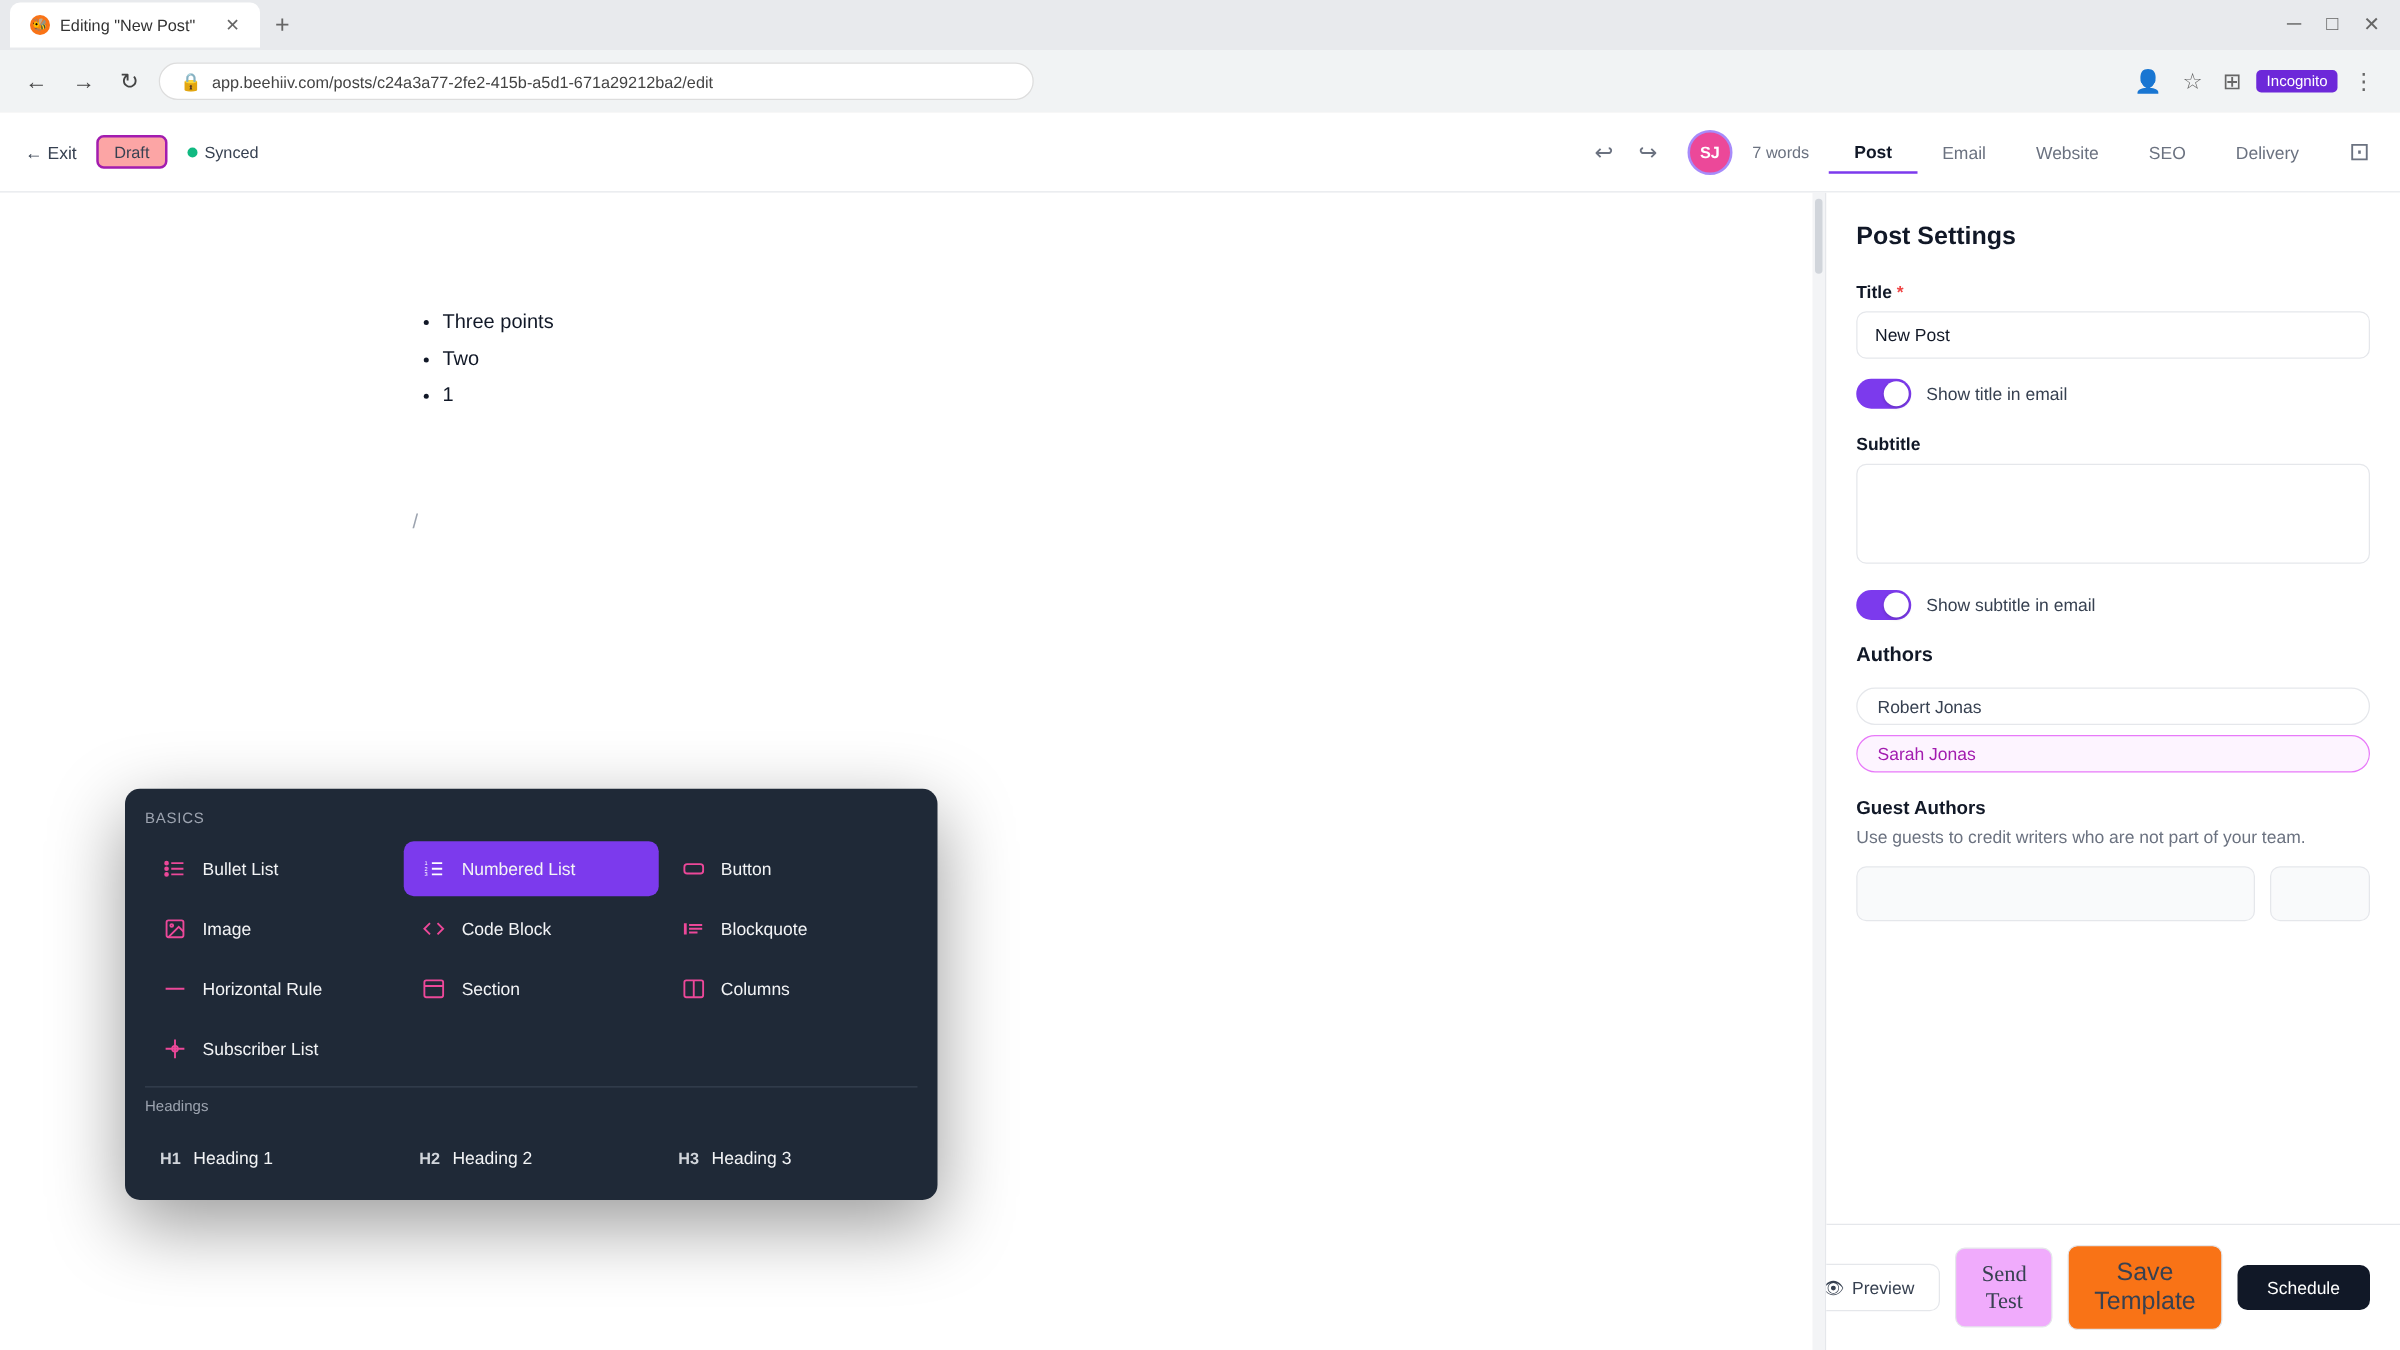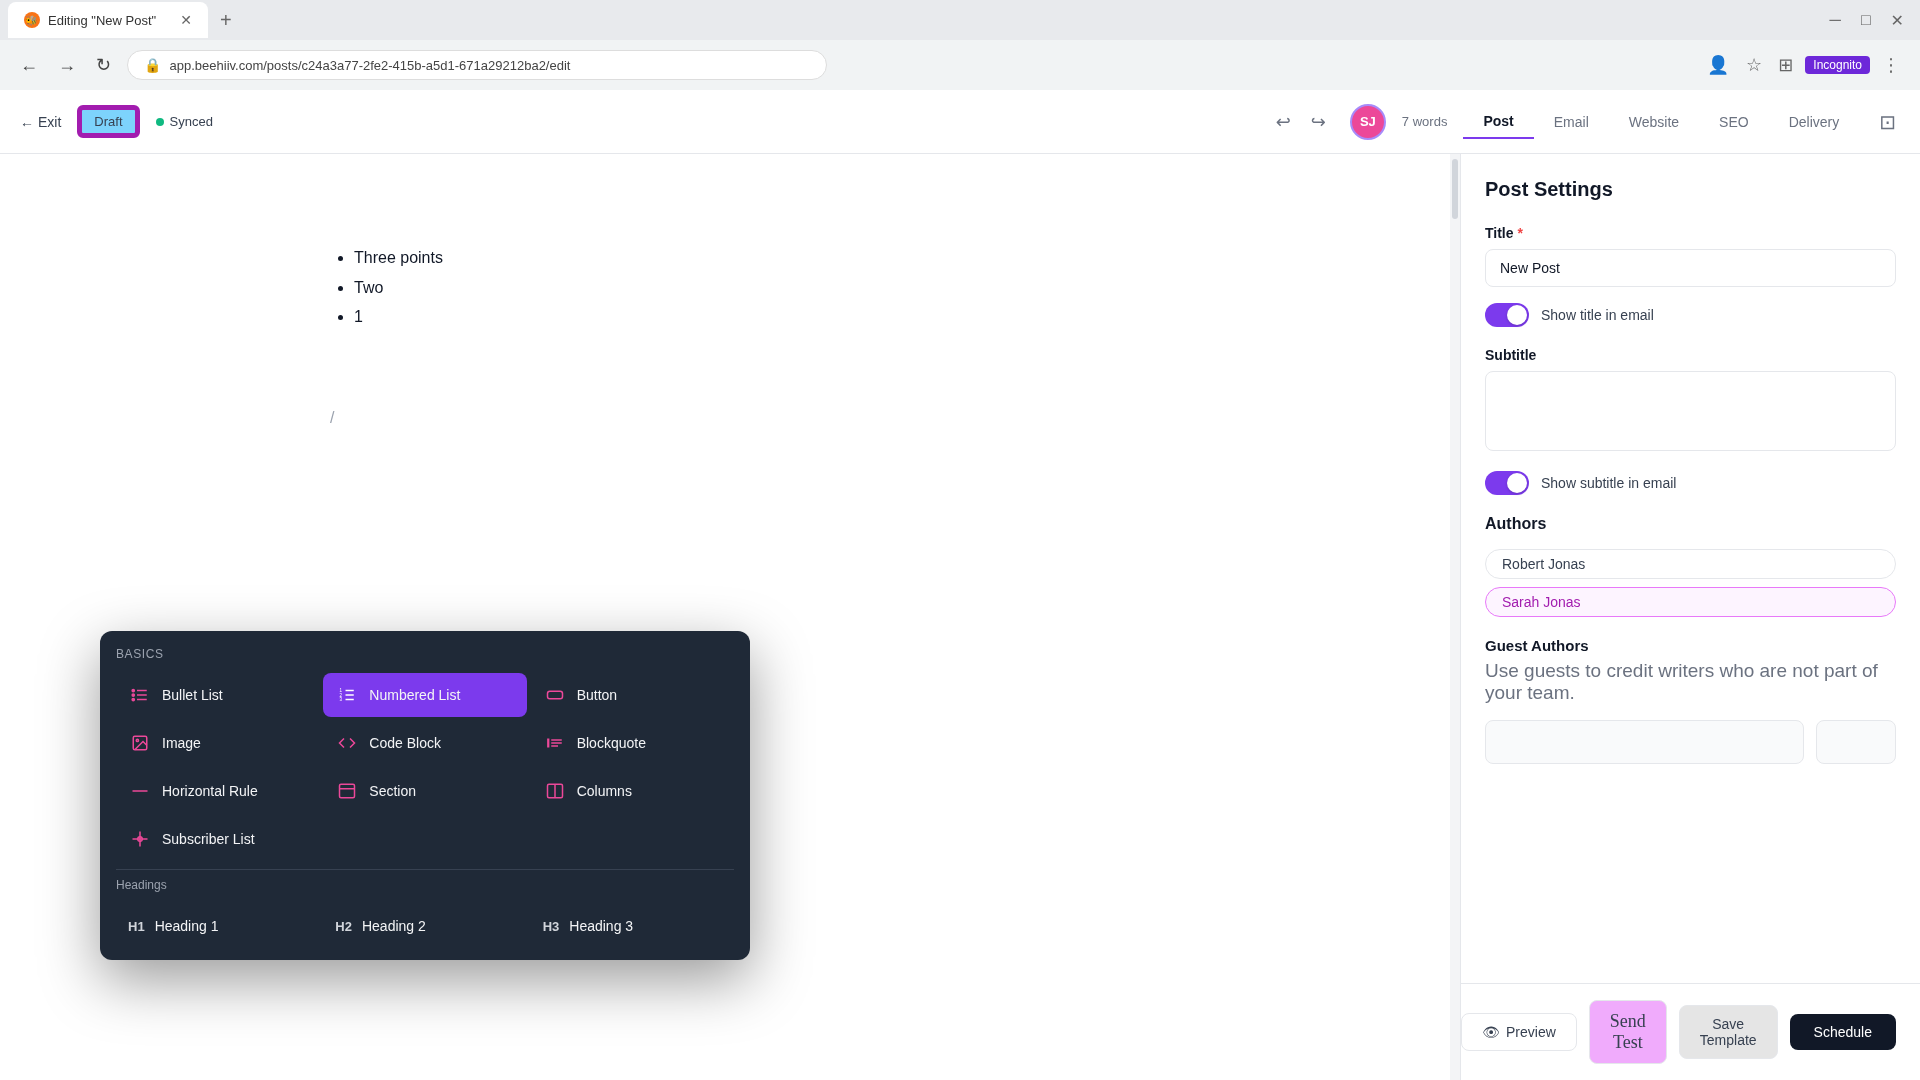--- a/index.html
+++ b/index.html
@@ -21,21 +21,21 @@
     .browser-actions { display: flex; align-items: center; gap: 8px; margin-left: auto; }
     .browser-icon-btn { background: none; border: none; cursor: pointer; color: #666; font-size: 18px; padding: 4px; }
     .incognito-badge { background: #6d28d9; color: #fff; border-radius: 4px; padding: 2px 8px; font-size: 12px; cursor: pointer; }
 
     
     .app { display: flex; flex-direction: column; height: 990px; }
 
     
     .app-nav { display: flex; align-items: center; height: 64px; padding: 0 20px; border-bottom: 1px solid #e5e7eb; gap: 16px; background: #fff; }
     .exit-btn { display: flex; align-items: center; gap: 4px; background: none; border: none; cursor: pointer; font-size: 14px; color: #374151; }
-    .draft-badge { background: #7dd3fc; border: 5px solid #a21caf; border-radius: 6px; padding: 4px 12px; font-size: 13px; color: #374151; cursor: pointer; }
+    .draft-badge { background: #fca5a5; border: 2px solid #a21caf; border-radius: 6px; padding: 4px 12px; font-size: 13px; color: #374151; cursor: pointer; }
     .synced-badge { display: flex; align-items: center; gap: 6px; font-size: 13px; color: #374151; cursor: pointer; }
     .synced-dot { width: 8px; height: 8px; background: #10b981; border-radius: 50%; }
     .nav-spacer { flex: 1; }
     .undo-redo { display: flex; gap: 4px; }
     .icon-btn { background: none; border: none; cursor: pointer; color: #6b7280; font-size: 18px; padding: 4px 8px; }
     .avatar { width: 36px; height: 36px; background: #ec4899; border-radius: 50%; display: flex; align-items: center; justify-content: center; font-size: 13px; color: #fff; font-weight: 600; cursor: pointer; border: 2px solid #a78bfa; }
     .word-count { font-size: 13px; color: #6b7280; }
     .nav-tabs { display: flex; gap: 0; }
     .nav-tab { padding: 8px 20px; font-size: 14px; color: #6b7280; cursor: pointer; border: none; background: none; font-family: inherit; }
     .nav-tab.active { color: #111827; font-weight: 600; border-bottom: 2px solid #7c3aed; }
@@ -83,27 +83,27 @@
     .toggle-label { font-size: 14px; color: #374151; }
 
     .subtitle-input { width: 100%; border: 1px solid #e5e7eb; border-radius: 8px; padding: 10px 14px; font-size: 14px; color: #111827; font-family: inherit; outline: none; margin-bottom: 16px; height: 80px; resize: none; }
 
     .section-label { font-size: 16px; font-weight: 600; color: #111827; margin-bottom: 16px; }
     .authors-row { display: flex; gap: 8px; margin-bottom: 20px; flex-wrap: wrap; flex-direction: column; }
     .author-chip { padding: 6px 16px; border-radius: 20px; font-size: 14px; cursor: pointer; border: 1px solid #e5e7eb; background: #fff; color: #374151; }
     .author-chip.active { background: #fdf4ff; border-color: #e879f9; color: #a21caf; font-weight: 500; }
 
     .guest-authors-title { font-size: 15px; font-weight: 600; color: #111827; margin-bottom: 6px; }
-    .guest-authors-desc { font-size: 19px; color: #6b7280; margin-bottom: 16px; }
+    .guest-authors-desc { font-size: 14px; color: #6b7280; margin-bottom: 16px; }
 
     
     .bottom-bar { display: flex; align-items: center; justify-content: flex-end; padding: 16px 24px; border-top: 1px solid #e5e7eb; gap: 12px; background: #fff; }
     .preview-btn { display: flex; align-items: center; gap: 6px; padding: 10px 20px; border: 1px solid #e5e7eb; border-radius: 8px; font-size: 14px; color: #374151; background: #fff; cursor: pointer; font-family: inherit; }
     .send-test-btn { padding: 10px 20px; border: 1px solid #e5e7eb; border-radius: 8px; font-size: 18px; color: #374151; background: #f0abfc; cursor: pointer; font-family: Liberation Serif, serif; }
-    .save-template-btn { padding: 10px 20px; border: 1px solid #e5e7eb; border-radius: 8px; font-size: 14px; color: #374151; background: #e5e5e5; cursor: pointer; font-family: inherit; }
+    .save-template-btn { padding: 10px 20px; border: 1px solid #e5e7eb; border-radius: 8px; font-size: 20px; color: #374151; background: #f97316; cursor: pointer; font-family: inherit; }
     .schedule-btn { padding: 10px 24px; border: none; border-radius: 8px; font-size: 14px; color: #fff; background: #111827; cursor: pointer; font-family: inherit; font-weight: 500; }
 
     
     .icon-svg { width: 18px; height: 18px; }
   </style>
 </head>
 <body>
 
 <div class="browser-chrome">
   <div class="tab-bar">

